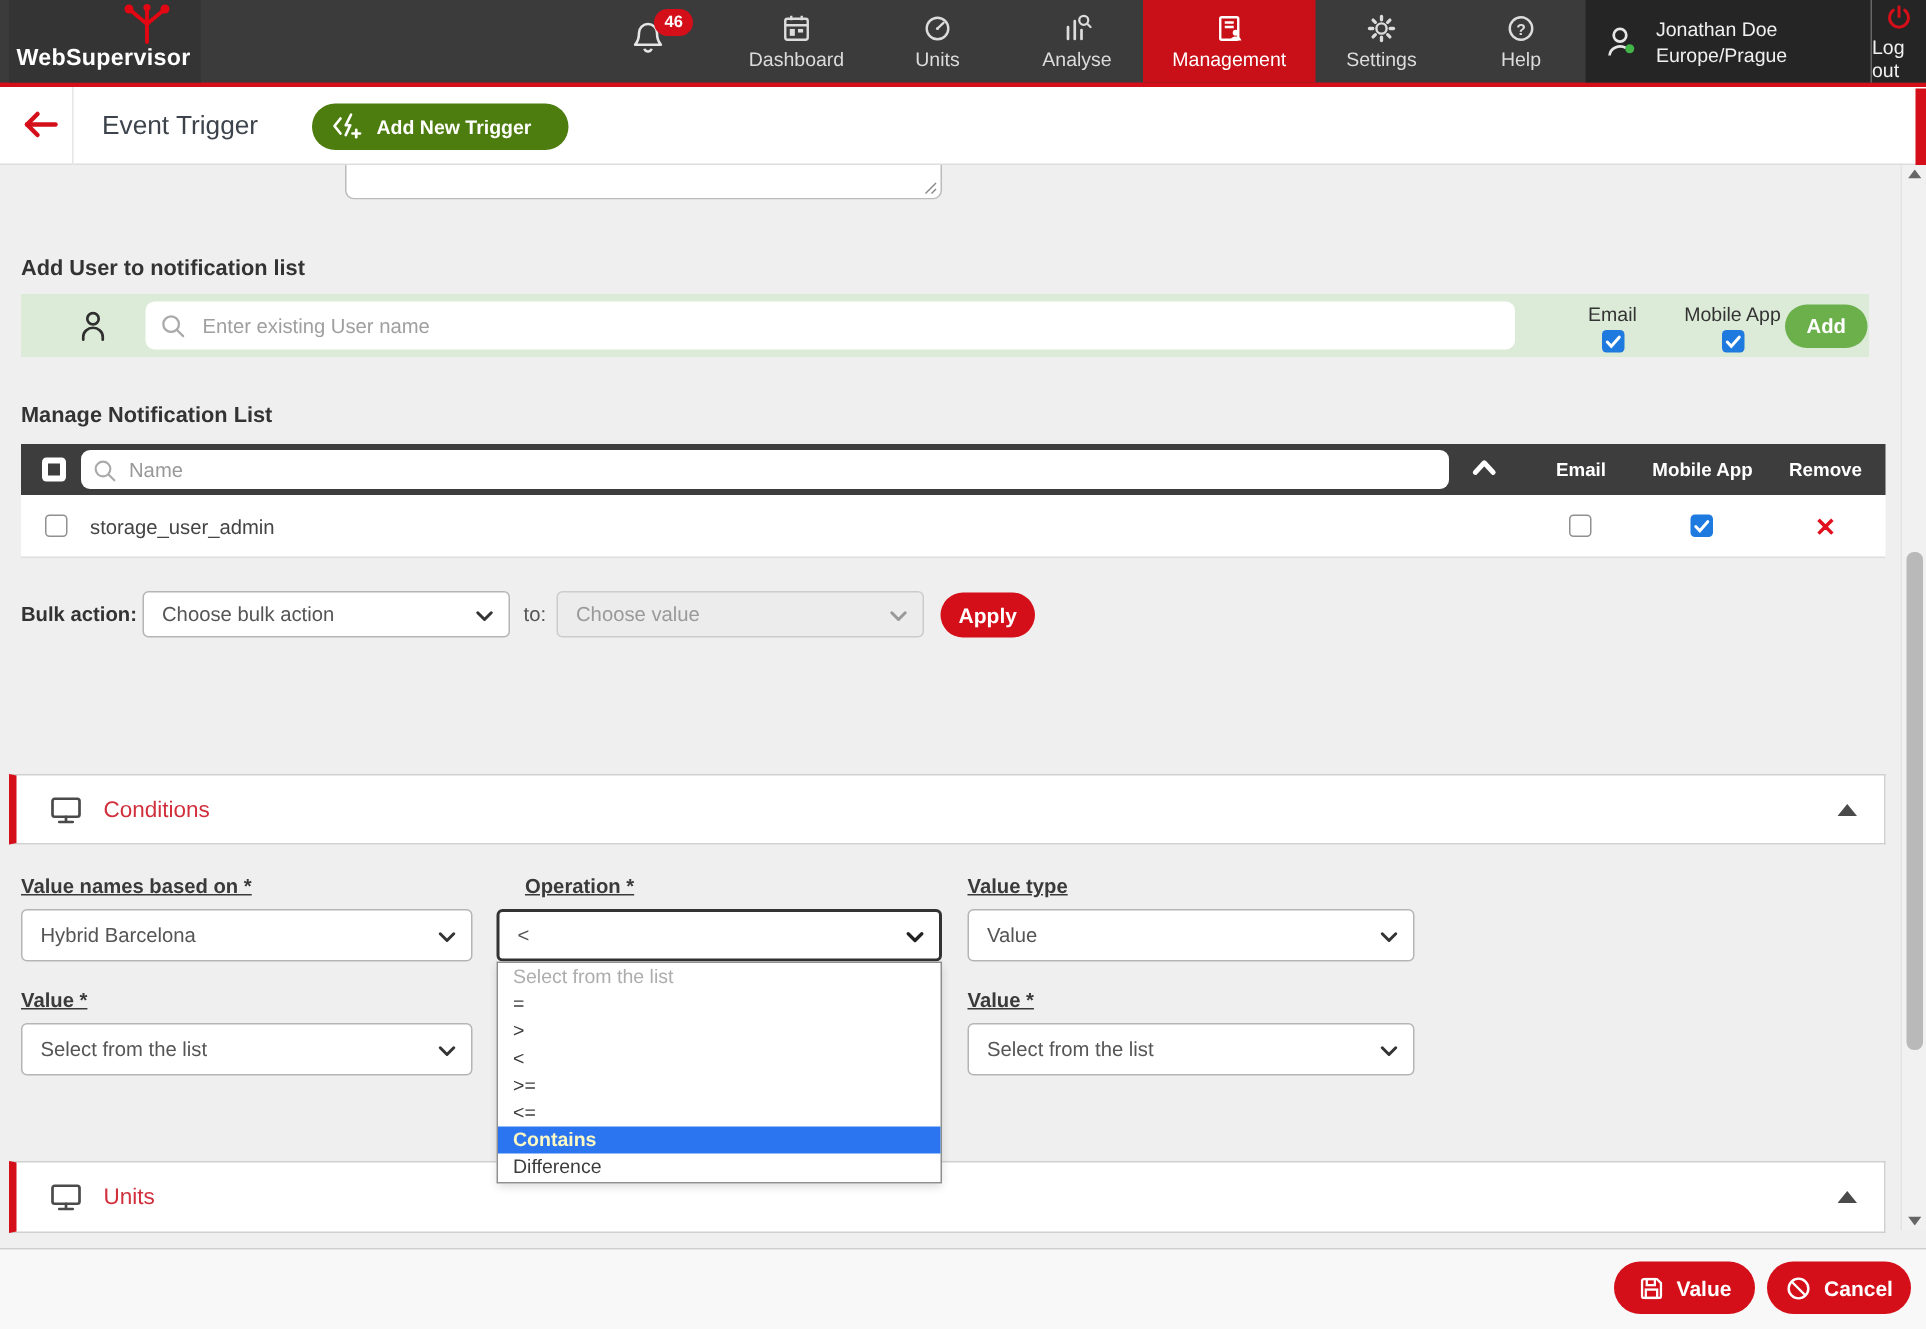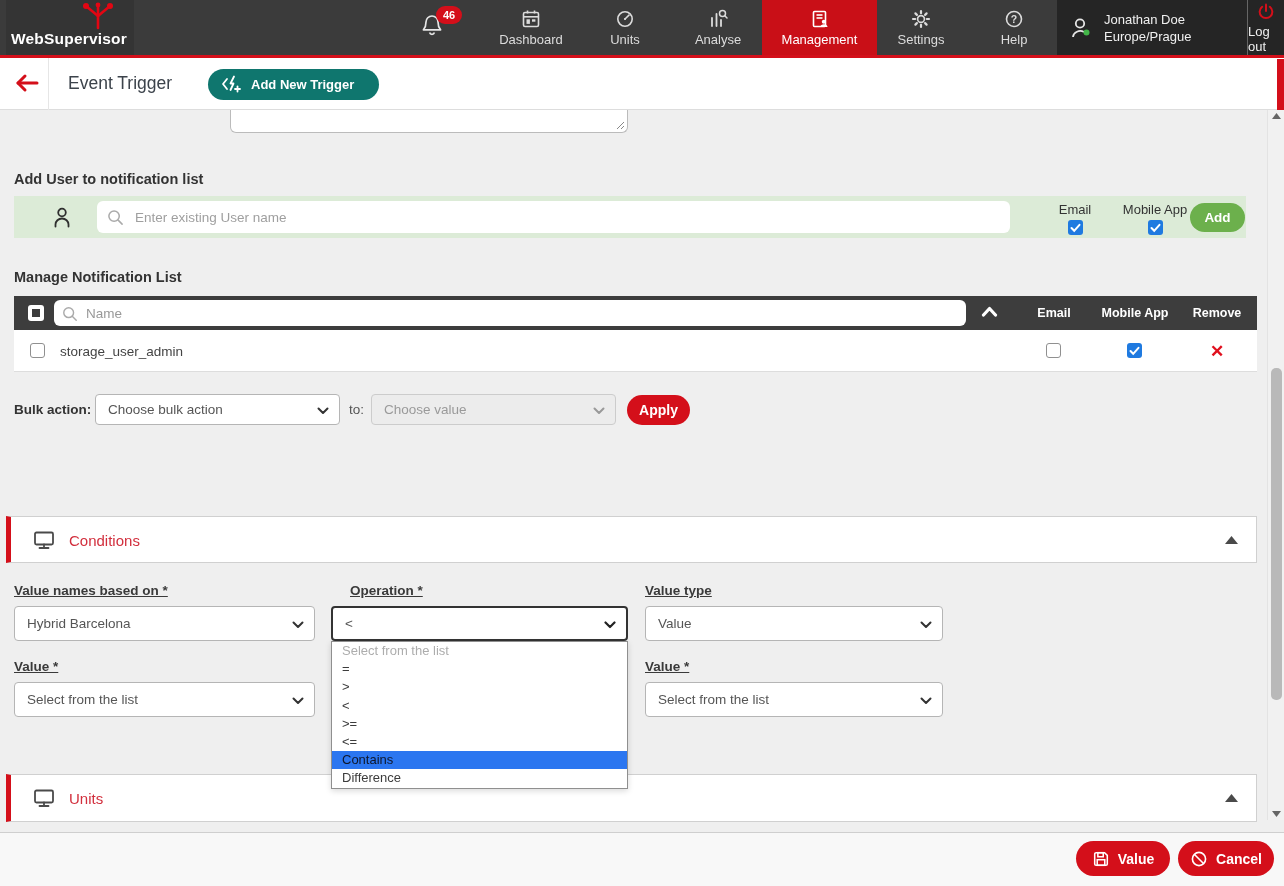--- a/index.html
+++ b/index.html
@@ -21,21 +21,21 @@
   .nav-user { width:157px; display:flex; align-items:center; padding-left:12px; gap:9px; cursor:pointer; }
   .nav-user .uname { color:#f0f0f0; font-size:13px; line-height:17px; }
   .nav-logout { flex:1; border-left:1px solid rgba(255,255,255,.3); display:flex; flex-direction:column; align-items:center; justify-content:center; gap:2px; cursor:pointer;margin-left:33px; }
   .nav-logout .nlabel { color:#f0f0f0; font-size:13px; }
 
   
   .toolbar { position:absolute; top:58px; left:0; width:1284px; height:52px; background:#fff; border-bottom:1px solid #ddd; }
   .back-btn { position:absolute; left:12px; top:13px; width:30px; height:26px; cursor:pointer; }
   .tb-divider { position:absolute; left:48px; top:0; width:1px; height:52px; background:#e6e6e6; }
   .page-title { position:absolute; left:68px; top:15px; font-size:17.5px; color:#3c434b; font-weight:500; }
-  .add-trigger { position:absolute; left:208px; top:11px; width:171px; height:31px; border-radius:16px; background:#0f766e; color:#fff; font-size:13px; font-weight:700; display:flex; align-items:center; gap:8px; padding-left:13px; cursor:pointer; border:none; }
+  .add-trigger { position:absolute; left:208px; top:11px; width:171px; height:31px; border-radius:16px; background:#4d7c0f; color:#fff; font-size:13px; font-weight:700; display:flex; align-items:center; gap:8px; padding-left:13px; cursor:pointer; border:none; }
   .red-strip { position:absolute; right:0; top:59px; width:7px; height:51px; background:#d40f1a; }
 
   
   .heading { position:absolute; left:14px; font-size:14.5px; font-weight:700; color:#333; }
   .ta-remnant { position:absolute; left:230px; top:110px; width:398px; height:23px; background:#fff; border:1px solid #bbb; border-top:none; border-radius:0 0 6px 6px; }
   .ta-remnant svg { position:absolute; right:2px; bottom:2px; }
 
   
   .green-bar { position:absolute; left:14px; top:196px; width:1232px; height:42px; background:#dcebd7; }
   .green-bar .person { position:absolute; left:36px; top:9px; }
@@ -79,21 +79,21 @@
 
   
   .f-label { position:absolute; font-size:13.5px; font-weight:600; color:#3a3a3a;text-decoration:underline; }
   .f-sel { height:35px; font-size:13.5px; }
   .f-sel.focused { border:2px solid #333; }
 
   
   .dropdown { position:absolute; left:331px; top:641px; width:297px; background:#fff; border:1px solid #8f8f8f; z-index:50; box-shadow:0 2px 6px rgba(0,0,0,.15); }
   .op-item { height:18.2px; line-height:18.2px; padding-left:10px; font-size:13px; color:#3c3c3c; cursor:pointer; }
   .op-item.muted { color:#adadad; }
-  .op-item.selected { background:#2b76f0; color:#0f172a; }
+  .op-item.selected { background:#2b76f0; color:#fef9c3;font-weight:bold; }
 
   
   .footer { position:absolute; left:0; top:832px; width:1284px; height:54px; background:#f8f8f8; border-top:1px solid #cfcfcf; }
   .foot-btn { position:absolute; top:8px; height:35px; border-radius:18px; background:#d40f1a; color:#fff; font-size:14px; font-weight:700; border:none; display:flex; align-items:center; justify-content:center; gap:8px; cursor:pointer; }
   .save-btn { left:1076px; width:94px; }
   .cancel-btn { left:1178px; width:96px; }
 
   
   .scrollbar { position:absolute; right:0; top:110px; width:17px; height:710px; background:#f1f1f1; border-left:1px solid #e3e3e3; }
   .sb-thumb { position:absolute; left:3px; top:258px; width:11px; height:332px; background:#b9b9b9; border-radius:5px; cursor:pointer; }

